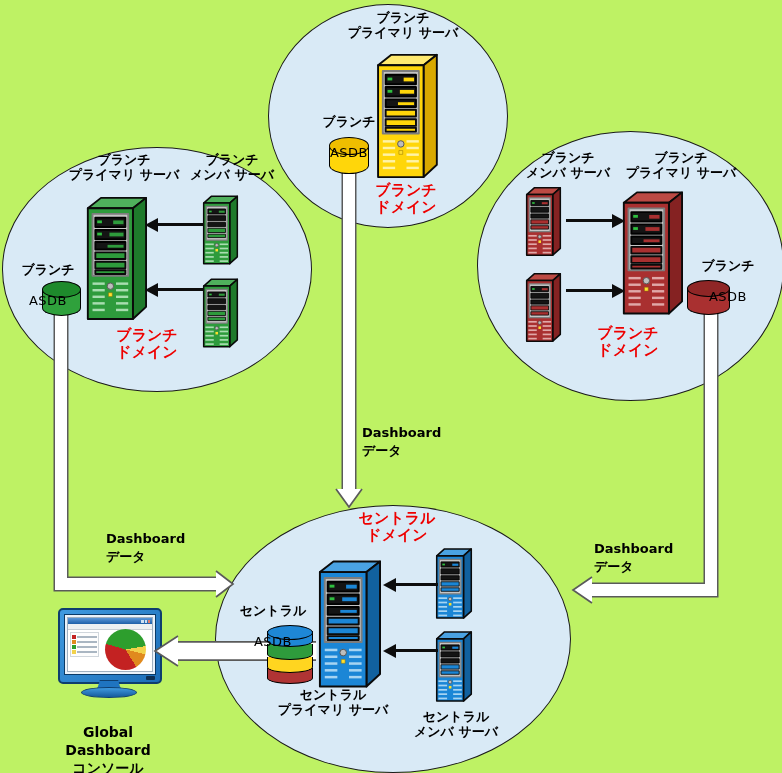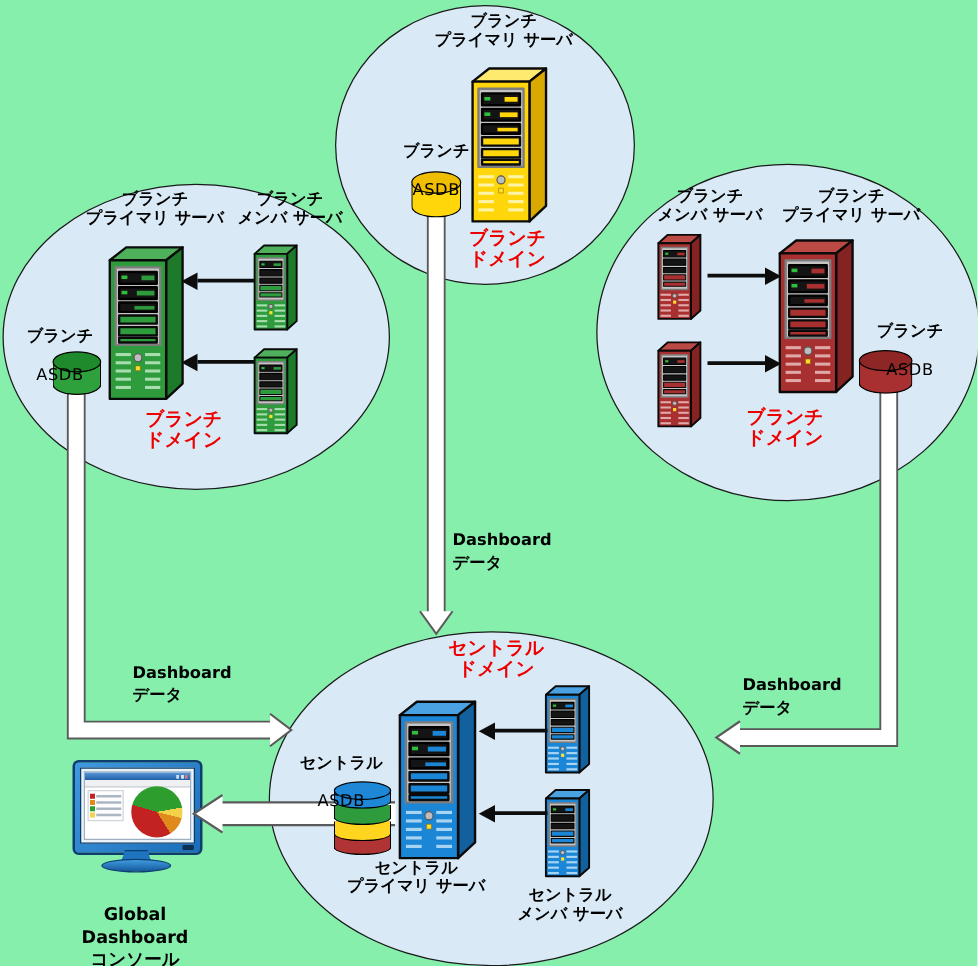--- a/index.html
+++ b/index.html
@@ -1,17 +1,17 @@
 <!DOCTYPE html>
 <html><head>
 <meta charset="utf-8">
 <style>
   html,body { margin:0; padding:0; background:#ffffff; }
   .canvas {
-    position:relative; width:782px; height:773px; background:#86efac;
+    position:relative; width:782px; height:773px; background:#bef264;
     font-family:"DejaVu Sans","Liberation Sans",sans-serif; overflow:hidden;
   }
   .layer { position:absolute; inset:0; }
 
   
   .ellipse {
     position:absolute; background:#D9EAF6; border:1.4px solid #1b1b1b;
     border-radius:50%; z-index:1;
   }
 

